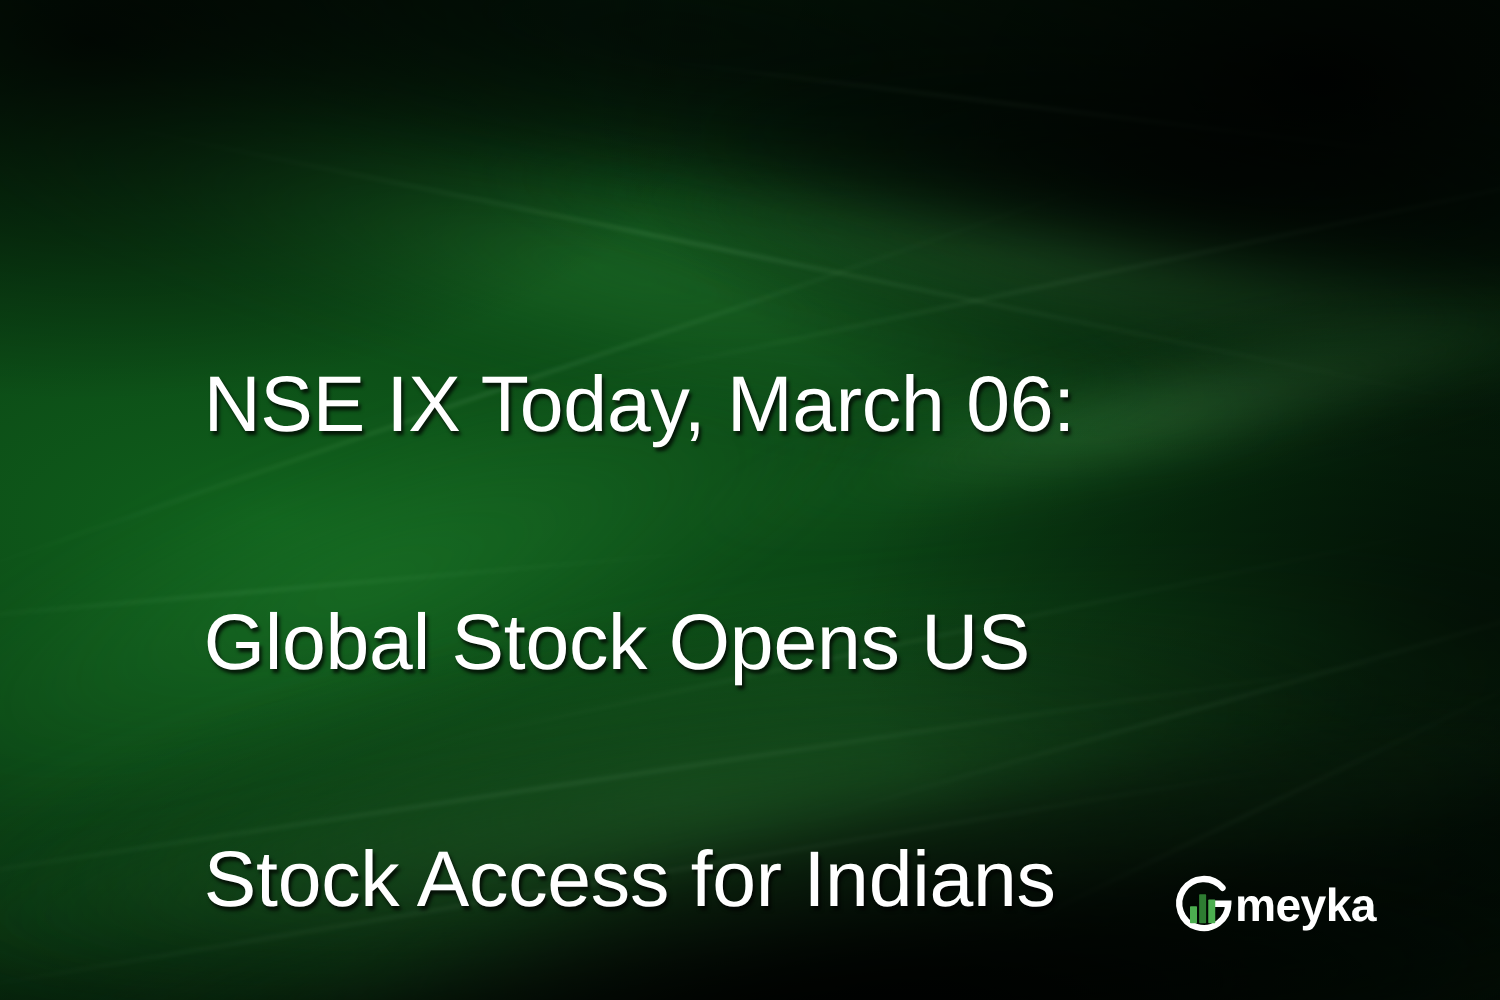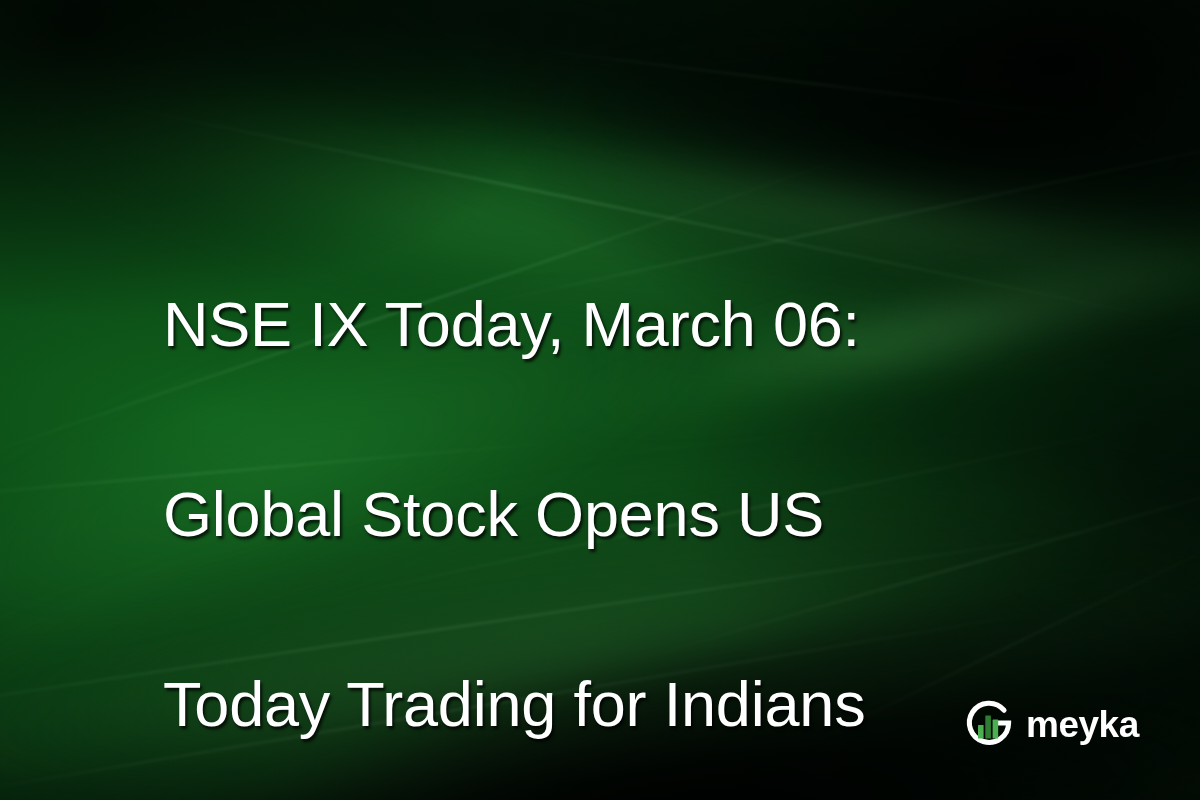--- a/index.html
+++ b/index.html
@@ -102,24 +102,24 @@
     color:#ffffff;
     letter-spacing:-0.2px;
     text-shadow:2px 3px 3px rgba(0,0,0,.75);
     white-space:pre-line;
   }
   #headline .ln { display:block; }
 
   
   #brand {
     position:absolute;
-    left:963px; top:697px;
+    left:937px; top:697px;
     display:flex;
     align-items:center;
-    gap:14px;
+    gap:2px;
   }
   #brand-mark { width:52px; height:52px; display:block; flex:0 0 auto; }
   #brand-word {
     font-size:37px;
     font-weight:700;
     color:#ffffff;
     letter-spacing:-0.5px;
     line-height:1;
     margin-left:-3px;
     position:relative;
@@ -162,21 +162,21 @@
     <div class="streak s6"></div>
     <div class="streak s9"></div>
     <div class="streak s5"></div>
   </div>
 
   <div class="bg-layer bg-vig"></div>
 
   <h1 id="headline">
     <span class="ln">NSE IX Today, March 06:</span>
     <span class="ln">Global Stock Opens US</span>
-    <span class="ln">Today Trading for Indians</span>
+    <span class="ln">Stock Access for Indians</span>
   </h1>
 
   <div id="brand">
     <svg id="brand-mark" viewBox="0 0 52 52">
 
       <path d="M41.0 13.2 A19.6 19.6 0 1 0 45.6 26
                L33.5 26" fill="none" stroke="#ffffff" stroke-width="5.1" stroke-linecap="round"></path>
 
       <rect x="15.0" y="28.0" width="5.6" height="13.6" rx="0.6" fill="#4caf50"></rect>
       <rect x="22.3" y="18.4" width="5.6" height="23.2" rx="0.6" fill="#2e7d32"></rect>

